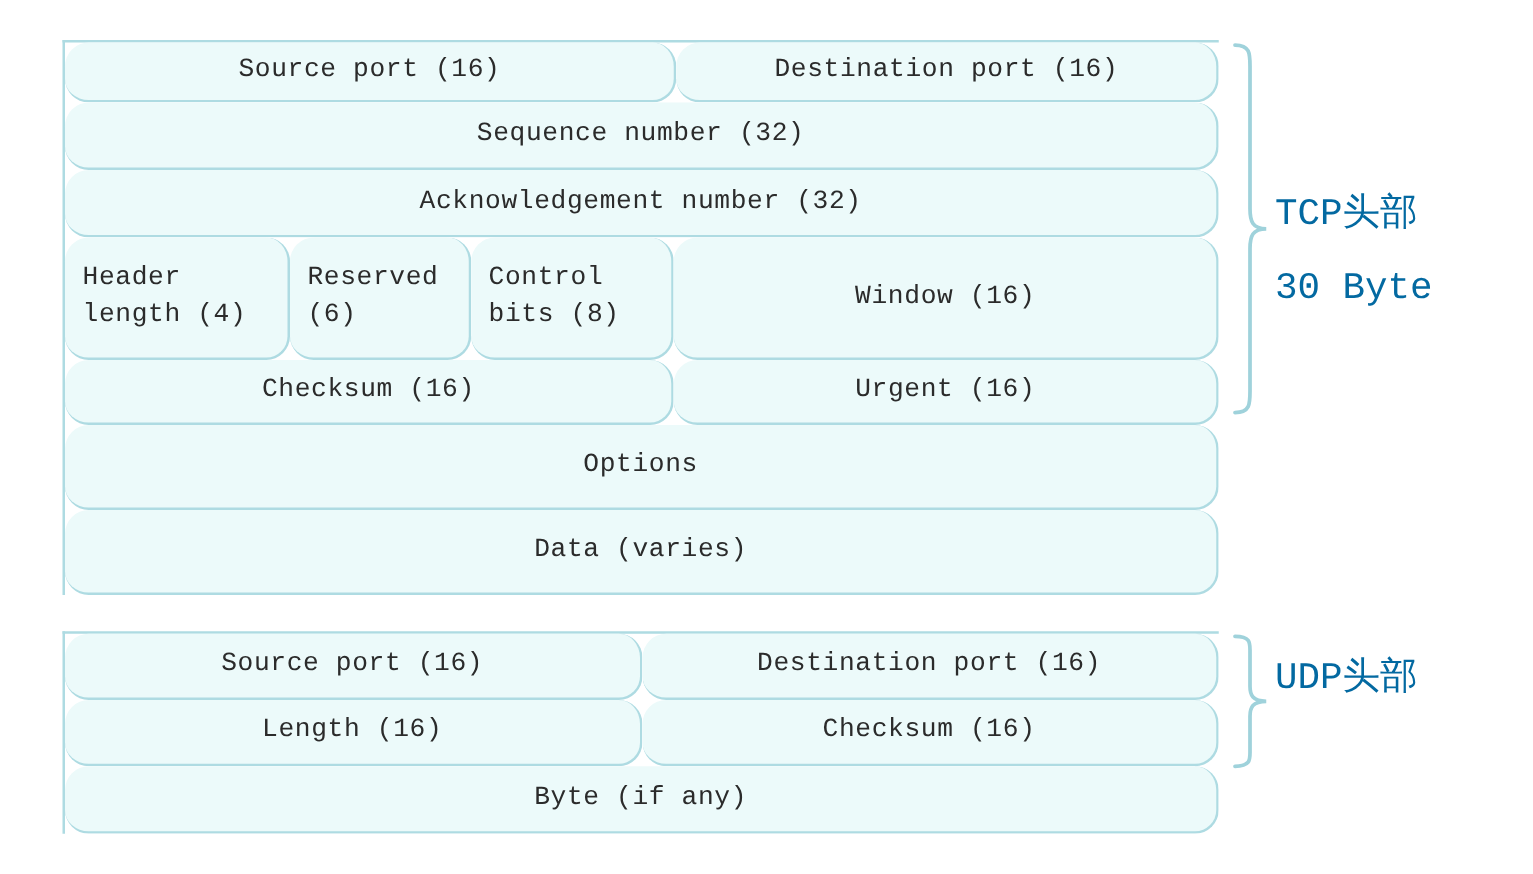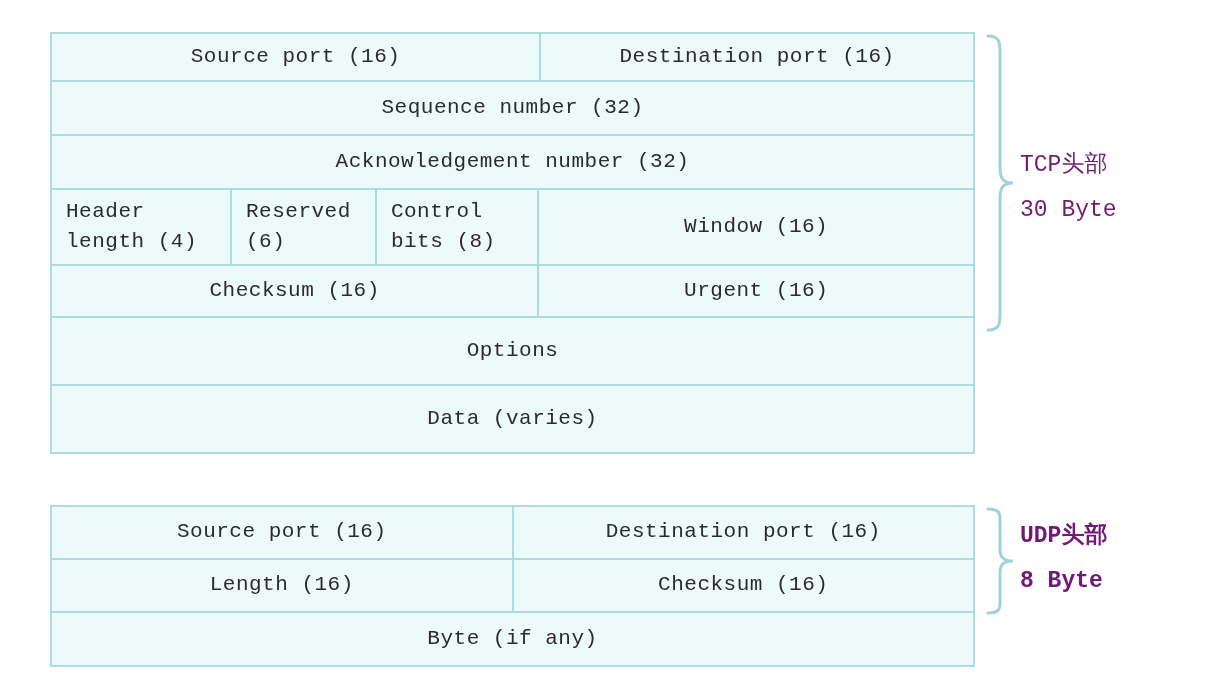--- a/index.html
+++ b/index.html
@@ -13,38 +13,38 @@
     border-top:2px solid #aedbe2;border-left:2px solid #aedbe2;
     box-sizing:border-box;
   }
   .row{display:flex;width:100%;}
   .cell{
     box-sizing:border-box;
     border-right:2px solid #aedbe2;border-bottom:2px solid #aedbe2;
     background:#ecfafa;
     display:flex;align-items:center;justify-content:center;
     font-size:21px;letter-spacing:0.5px;
-    padding:2px 8px;line-height:1.45;
+    padding:2px 8px;line-height:1.45;border-radius:19px;
   }
   .cell.left{justify-content:flex-start;text-align:left;padding-left:14px;}
   .tcp-table{top:32px;}
   .udp-table{top:505px;}
   .h48{height:48px;} .h54{height:54px;} .h52{height:52px;}
-  .h56{height:68px;} .h98{height:76px;} .h53{height:53px;}
+  .h56{height:68px;} .h98{height:98px;} .h53{height:53px;}
   .brace{position:absolute;}
   .brace svg{display:block;}
   .brace-label{
-    position:absolute;font-size:23px;color:#701a75;
+    position:absolute;font-size:30px;color:#0369a1;
     line-height:1.95;white-space:nowrap;
     font-family:"Liberation Mono","DejaVu Sans Mono",monospace;
   }
   .tcp-brace{left:985px;top:33px;}
   .udp-brace{left:985px;top:506px;}
   .tcp-brace-label{left:1020px;top:143px;}
-  .udp-brace-label{left:1020px;top:514px;font-weight:bold;}
+  .udp-brace-label{left:1020px;top:514px;}
 </style>
 </head>
 <body>
 
 <div class="ptable tcp-table">
   <div class="row h48">
     <div class="cell" style="flex:0 0 53%">Source port (16)</div>
     <div class="cell" style="flex:1">Destination port (16)</div>
   </div>
   <div class="row h54">
@@ -95,14 +95,13 @@
   </div>
 </div>
 
 <div class="brace udp-brace">
   <svg width="30" height="110" viewBox="0 0 30 110">
     <path d="M 3,3 C 15,3 15,8 15,14 L 15,43 C 15,50 17,55 28,55 C 17,55 15,60 15,67 L 15,96 C 15,102 15,107 3,107" fill="none" stroke="#9fd2db" stroke-width="3" stroke-linecap="round"></path>
   </svg>
 </div>
 <div class="brace-label udp-brace-label">
   <div>UDP头部</div>
-  <div>8 Byte</div>
 </div>
 
 </body></html>

